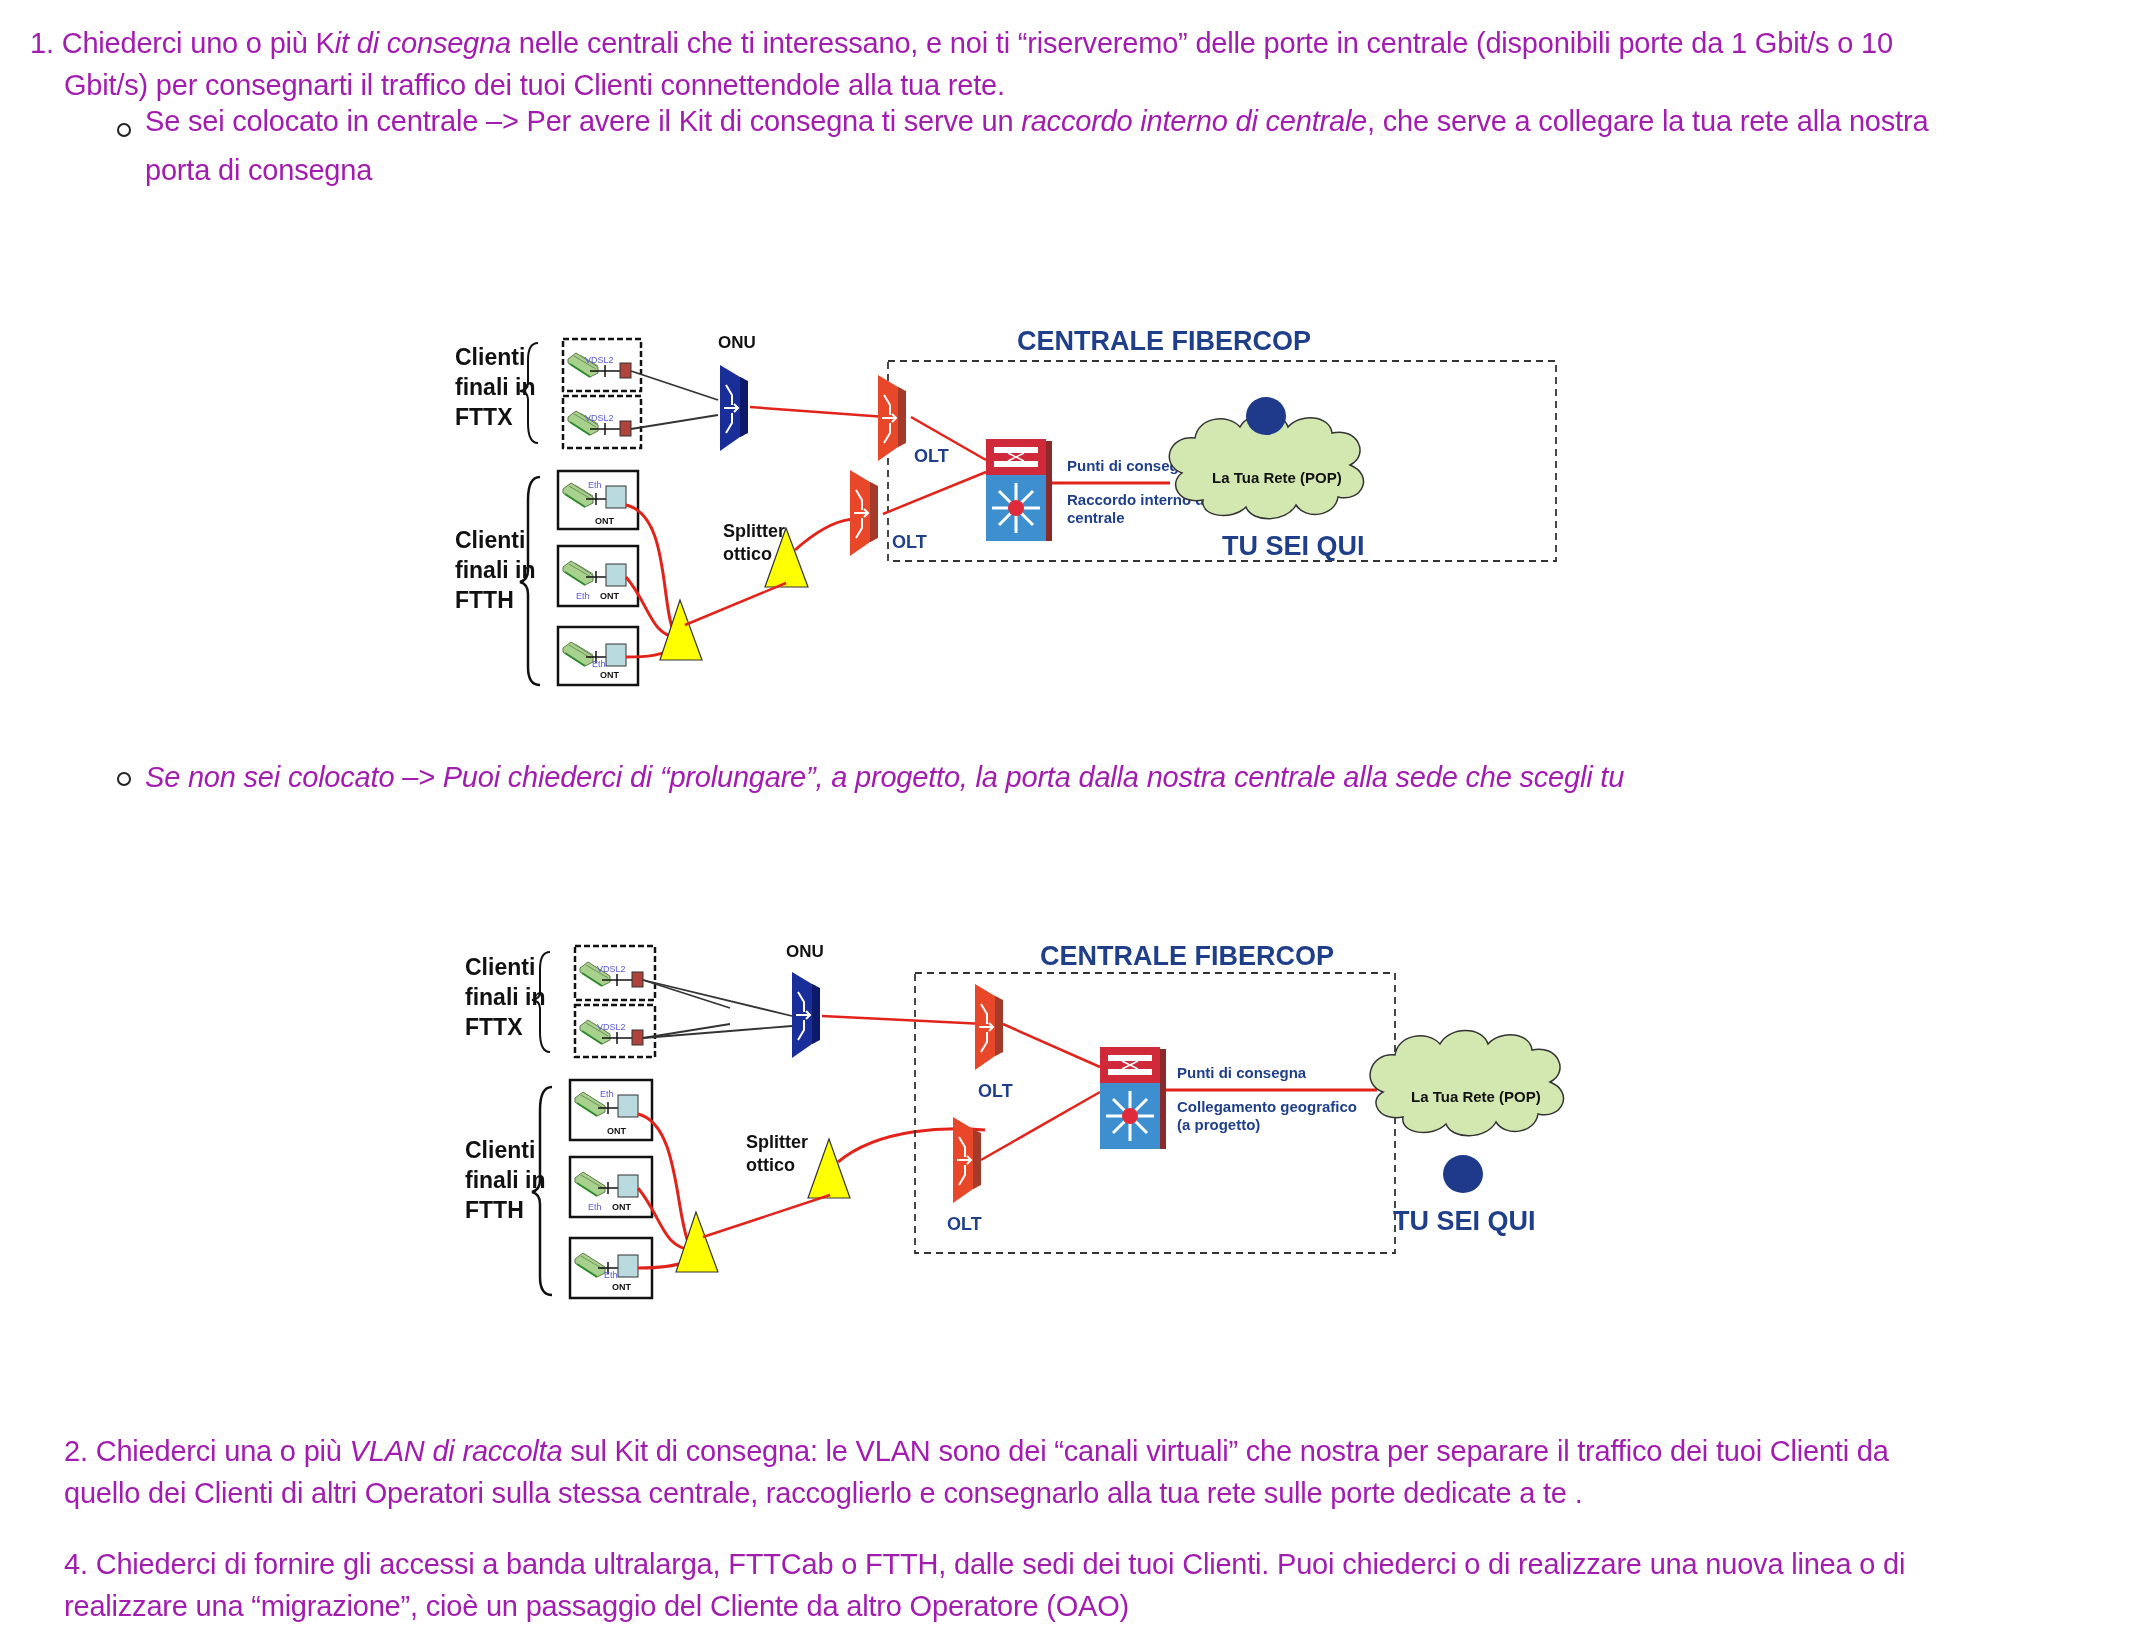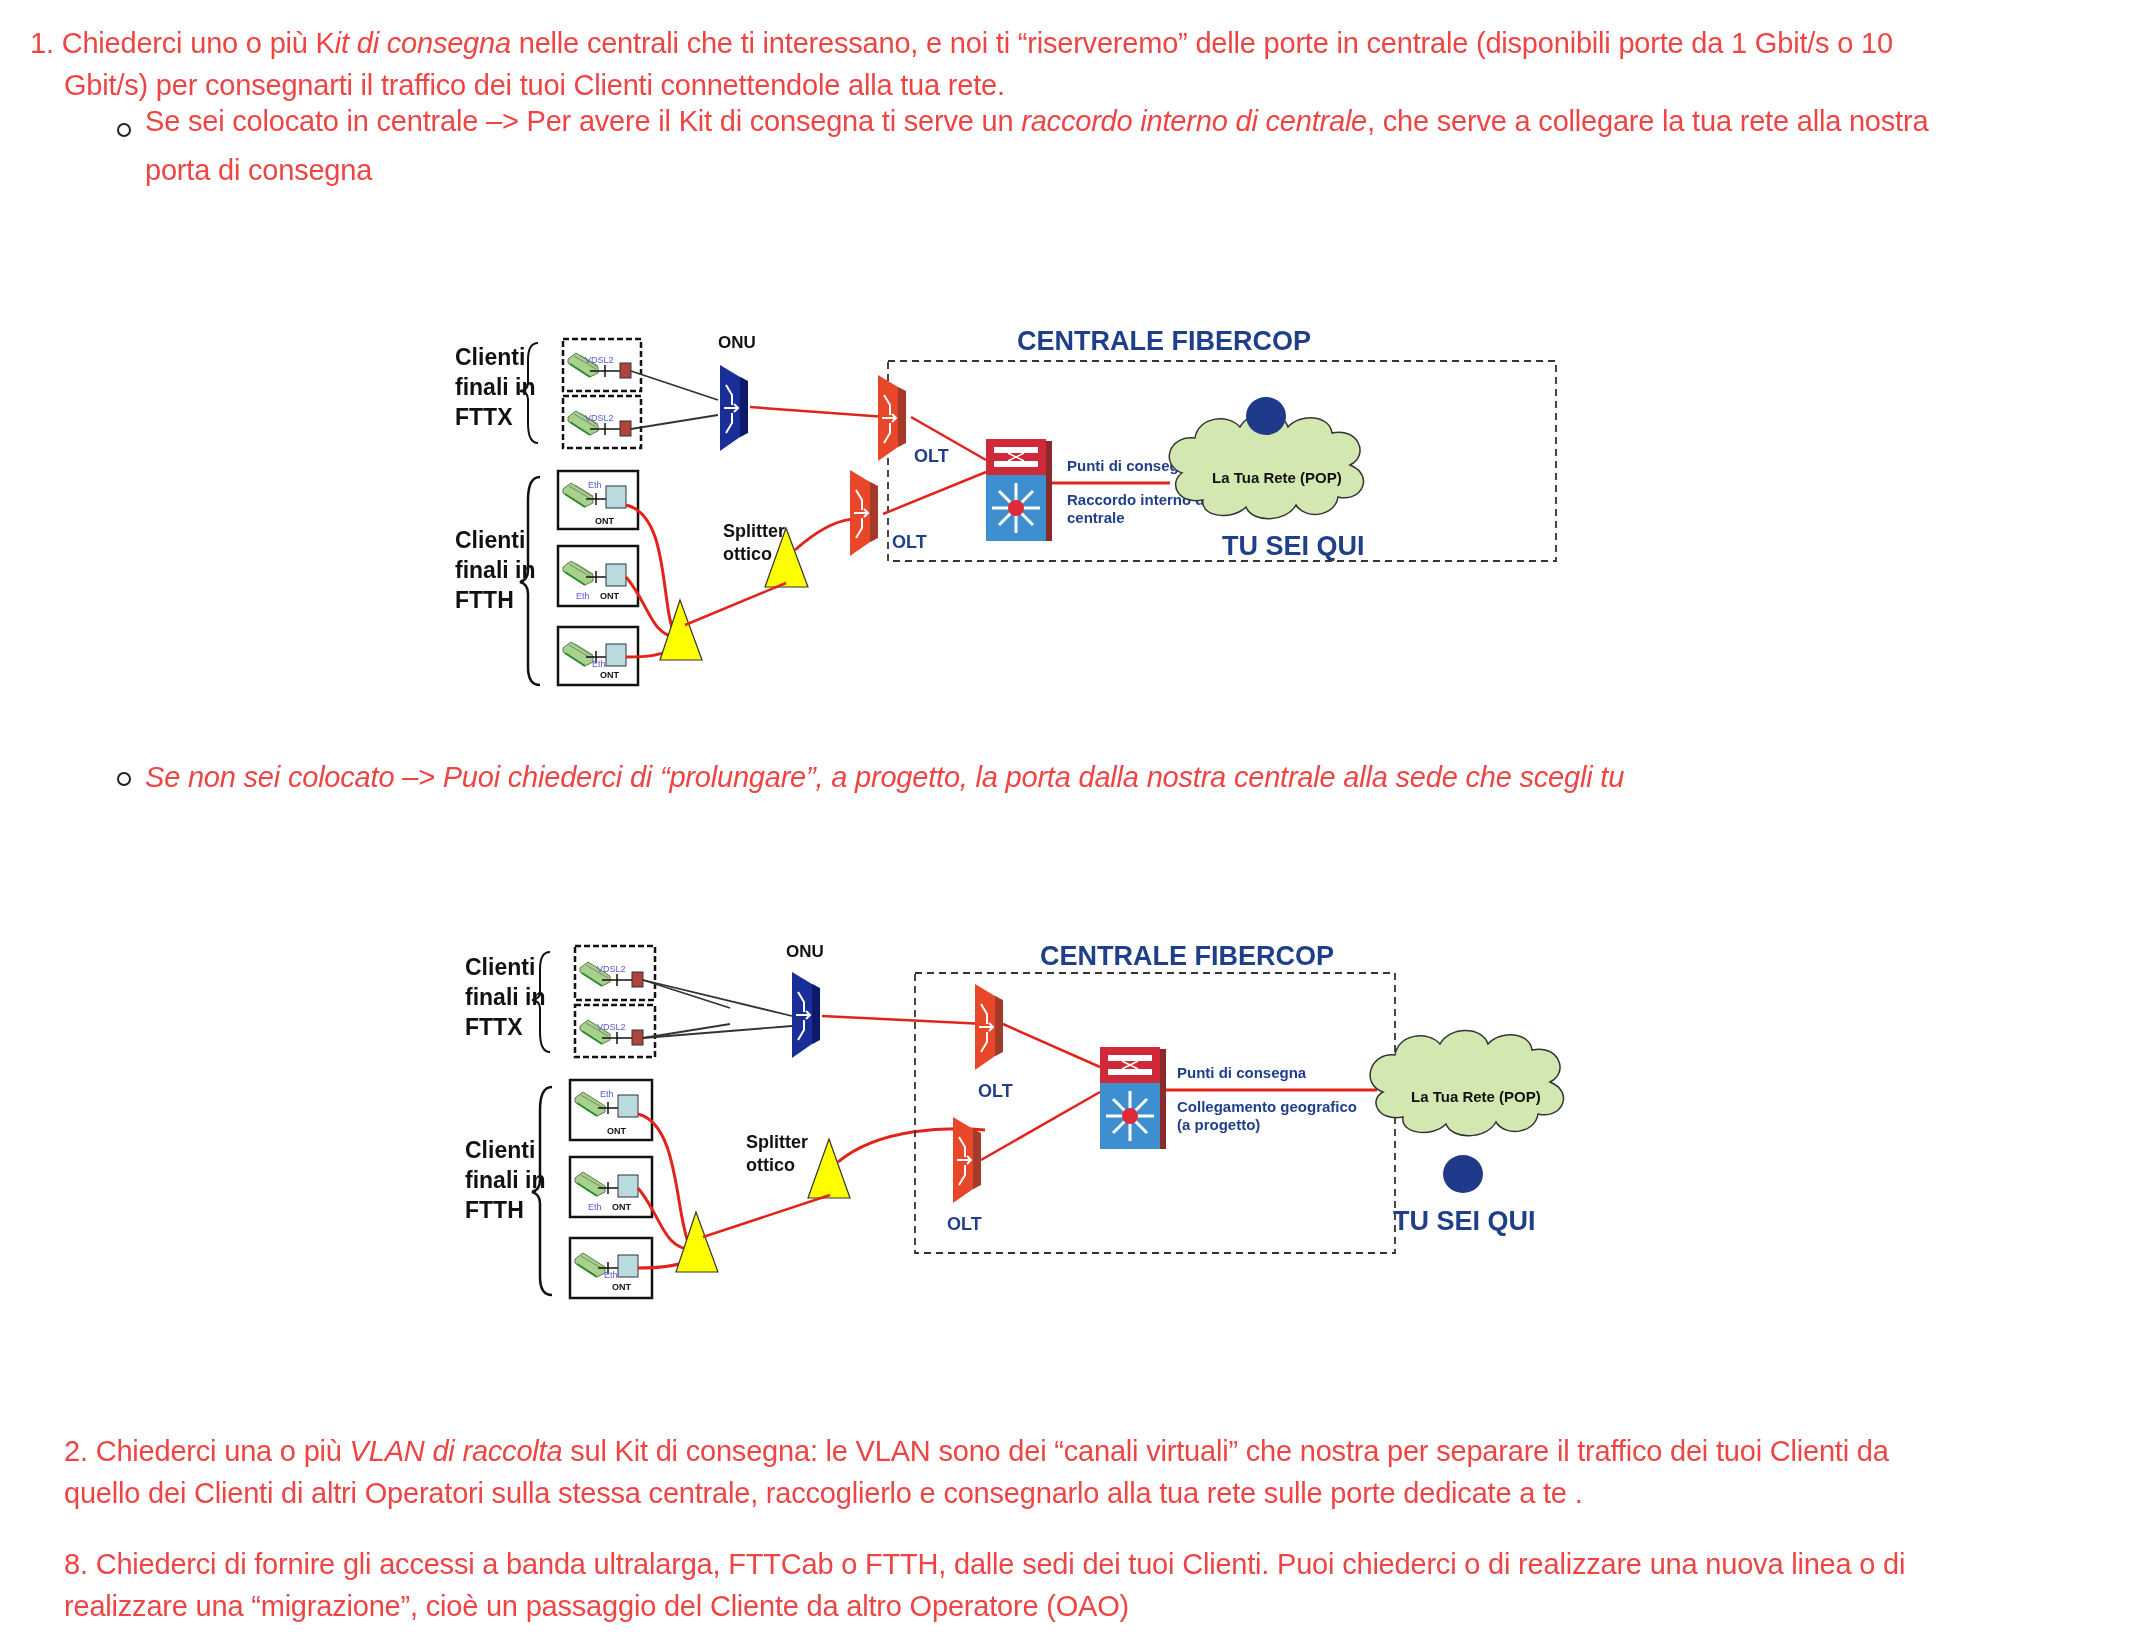--- a/index.html
+++ b/index.html
@@ -1,18 +1,18 @@
 <!DOCTYPE html>
 <html><head>
 <meta charset="utf-8">
 <style>
   html, body { margin: 0; padding: 0; background: #ffffff; }
   body { width: 2134px; height: 1642px; position: relative; overflow: hidden;
          font-family: "Liberation Sans", sans-serif; color: #111; }
-  .txt { position: absolute; font-size: 29px; line-height: 42px; color: #ef4444; letter-spacing: -0.2px; white-space: nowrap; }
+  .txt { position: absolute; font-size: 29px; line-height: 42px; color: #a21caf; letter-spacing: -0.2px; white-space: nowrap; }
   .txt i { font-style: italic; }
   .bullet { position: absolute; width: 10px; height: 10px; border: 2px solid #222; border-radius: 50%; background: #fff; }
   svg.diagram { position: absolute; overflow: visible; }
   .lbl { font-family: "Liberation Sans", sans-serif; font-weight: bold; }
 </style>
 </head>
 <body>
 
 <div class="txt" style="left:30px; top:22px;">
   <span>1.</span>
@@ -311,14 +311,14 @@
   <text x="981" y="190" font-size="15" font-weight="bold" fill="#111">La Tua Rete (POP)</text>
   <ellipse cx="1033" cy="262" rx="20" ry="19" fill="#1f3a8a"></ellipse>
   <text class="lbl" x="963" y="318" font-size="27" fill="#1f3f8a">TU SEI QUI</text>
 </svg>
 
 <div class="txt" style="left:64px; top:1430px;">
   <span>2. Chiederci una o più </span><i>VLAN di raccolta</i><span> sul Kit di consegna: le VLAN sono dei “canali virtuali” che nostra per separare il traffico dei tuoi Clienti da</span>
 </div>
 <div class="txt" style="left:64px; top:1472px;">quello dei Clienti di altri Operatori sulla stessa centrale, raccoglierlo e consegnarlo alla tua rete sulle porte dedicate a te .</div>
 
-<div class="txt" style="left:64px; top:1543px;">8. Chiederci di fornire gli accessi a banda ultralarga, FTTCab o FTTH, dalle sedi dei tuoi Clienti. Puoi chiederci o di realizzare una nuova linea o di</div>
+<div class="txt" style="left:64px; top:1543px;">4. Chiederci di fornire gli accessi a banda ultralarga, FTTCab o FTTH, dalle sedi dei tuoi Clienti. Puoi chiederci o di realizzare una nuova linea o di</div>
 <div class="txt" style="left:64px; top:1585px;">realizzare una “migrazione”, cioè un passaggio del Cliente da altro Operatore (OAO)</div>
 
 </body></html>

